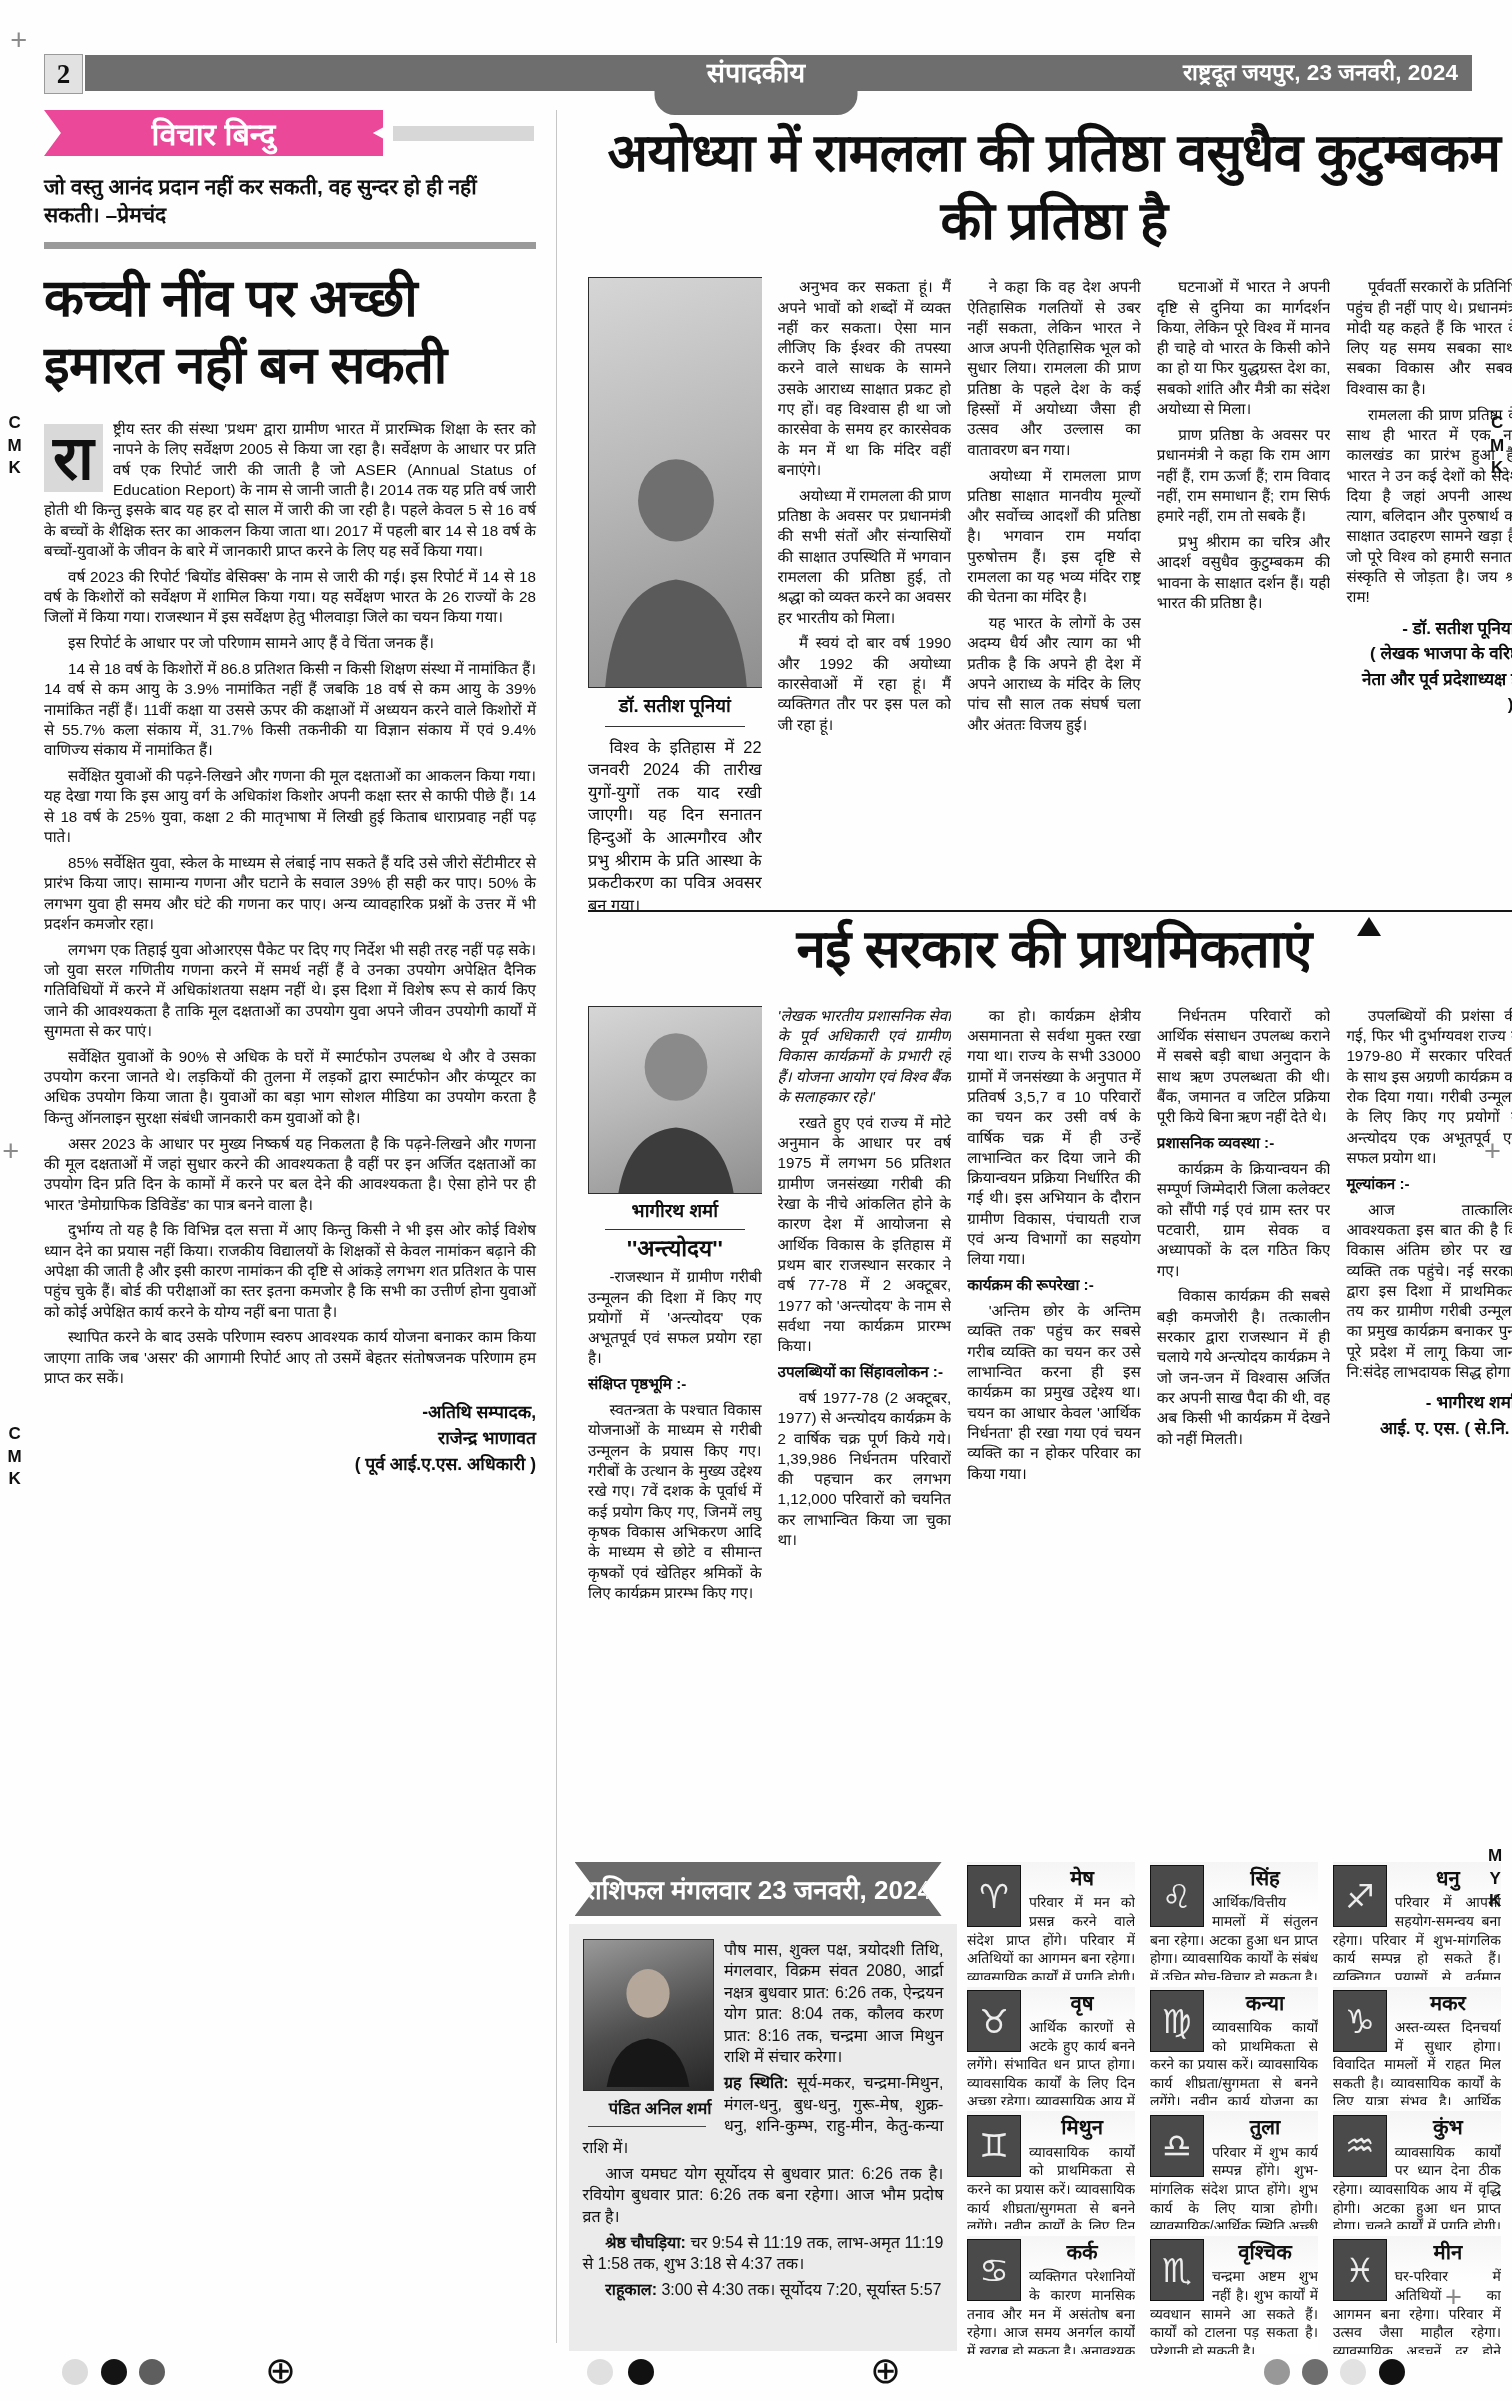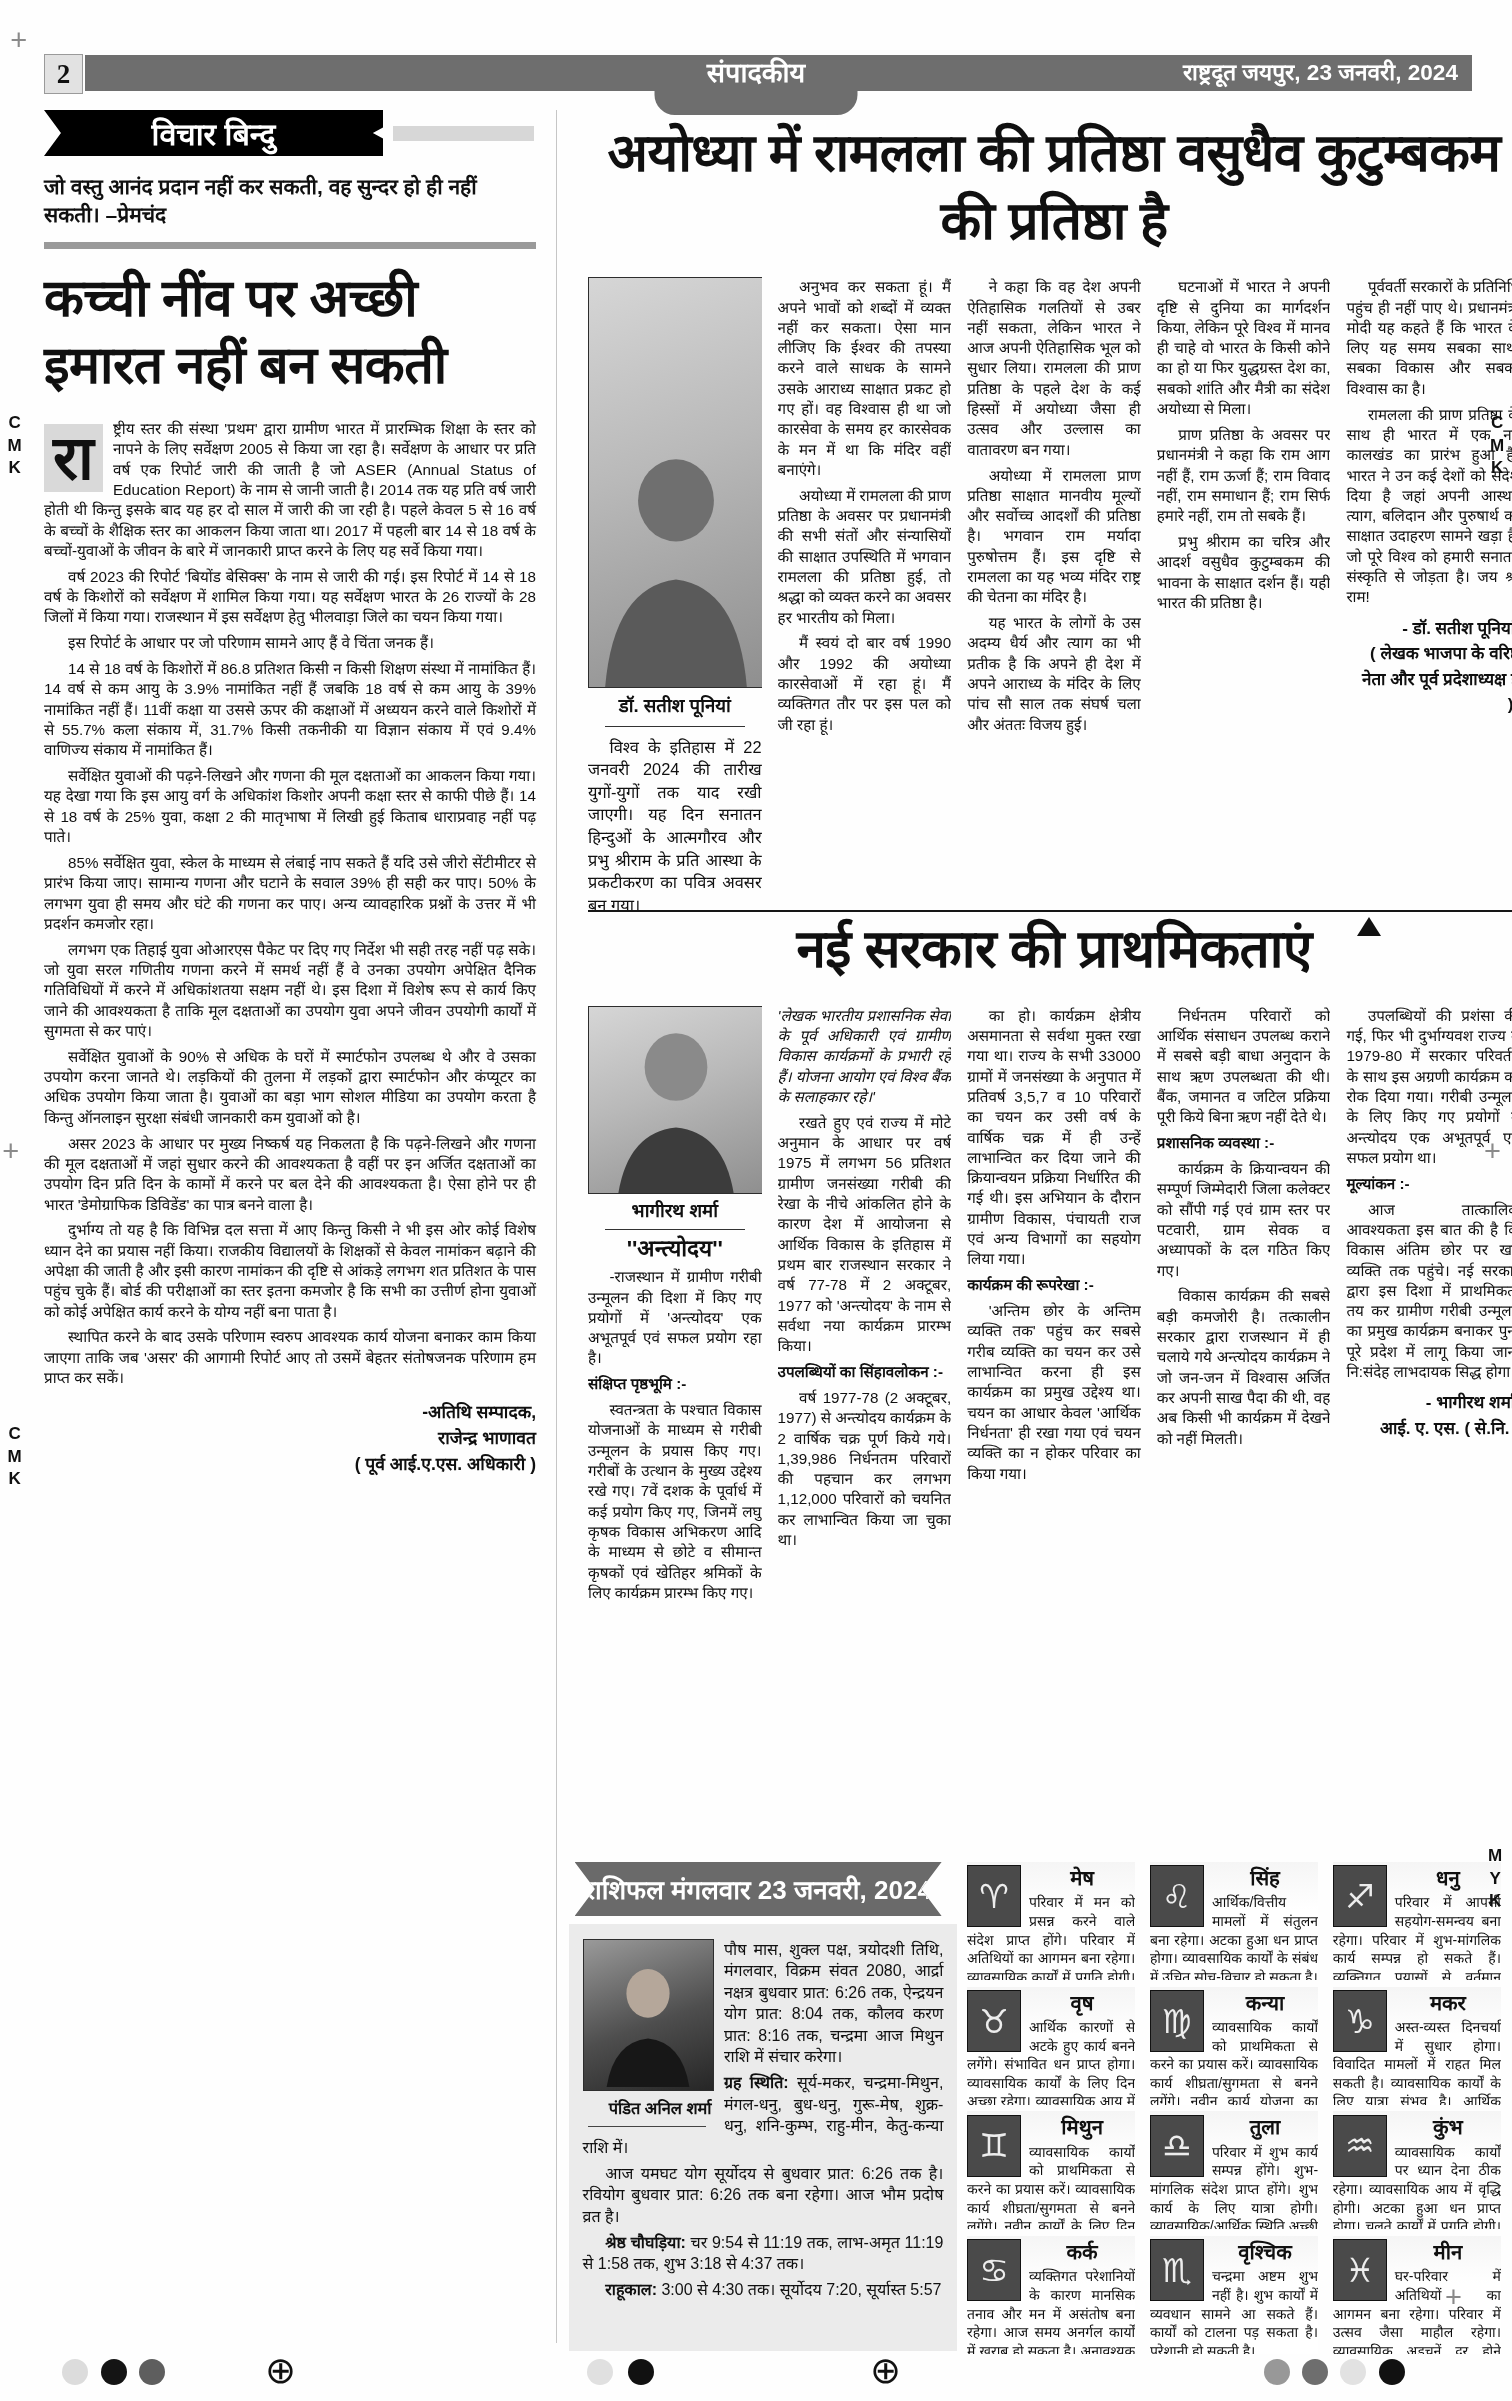--- a/index.html
+++ b/index.html
@@ -10,21 +10,21 @@
   .hdr-pagenum{position:absolute;left:44px;top:54px;width:37px;height:38px;background:#e2e2e2;
         border:0.6px solid #9a9a9a;display:flex;align-items:center;justify-content:center;
         font-weight:bold;font-size:27px;font-family:"Liberation Serif","DejaVu Serif",serif;}
   .hdr-section{position:absolute;left:0;top:55px;width:100%;text-align:center;color:#fff;
         font-size:27px;font-weight:bold;line-height:36px;}
   .hdr-tab{position:absolute;left:50%;transform:translateX(-50%);top:90px;width:203px;height:25px;
         background:#6e6e6e;border-radius:0 0 20.3px 20.3px;}
   .hdr-date{position:absolute;right:54px;top:55px;color:#fff;font-size:22.6px;font-weight:bold;line-height:36px;}
   
   .leftcol{position:absolute;left:44px;top:110px;width:492px;}
-  .vichar-banner{position:relative;width:339px;height:46px;background:#000000;color:#fff;
+  .vichar-banner{position:relative;width:339px;height:46px;background:#ec4899;color:#fff;
         display:flex;align-items:center;justify-content:center;font-size:30.5px;font-weight:bold;
         clip-path:polygon(0 0,100% 0,100% 38%,97% 50%,100% 62%,100% 100%,0 100%,5% 50%);}
   .vichar-ext{position:absolute;left:349px;top:16px;width:141px;height:14.7px;background:#d7d7d7;}
   .vichar-quote{margin-top:17px;font-size:21px;font-weight:bold;line-height:1.35;}
   .quote-rule{height:6.8px;background:#9a9a9a;margin-top:12.4px;}
   .l-headline{margin-top:16px;font-size:52px;font-weight:700;line-height:1.3;letter-spacing:-0.6px;}
   .l-body{margin-top:19px;font-size:15.2px;line-height:20.3px;text-align:justify;}
   .dropcap{float:left;background:#d9d9d9;font-size:61px;line-height:1.05;padding:2.3px 9px;
         margin:4.5px 10.2px 3.4px 0;font-weight:bold;}
   .l-body p.para{margin:0 0 5.6px 0;text-indent:24px;}

